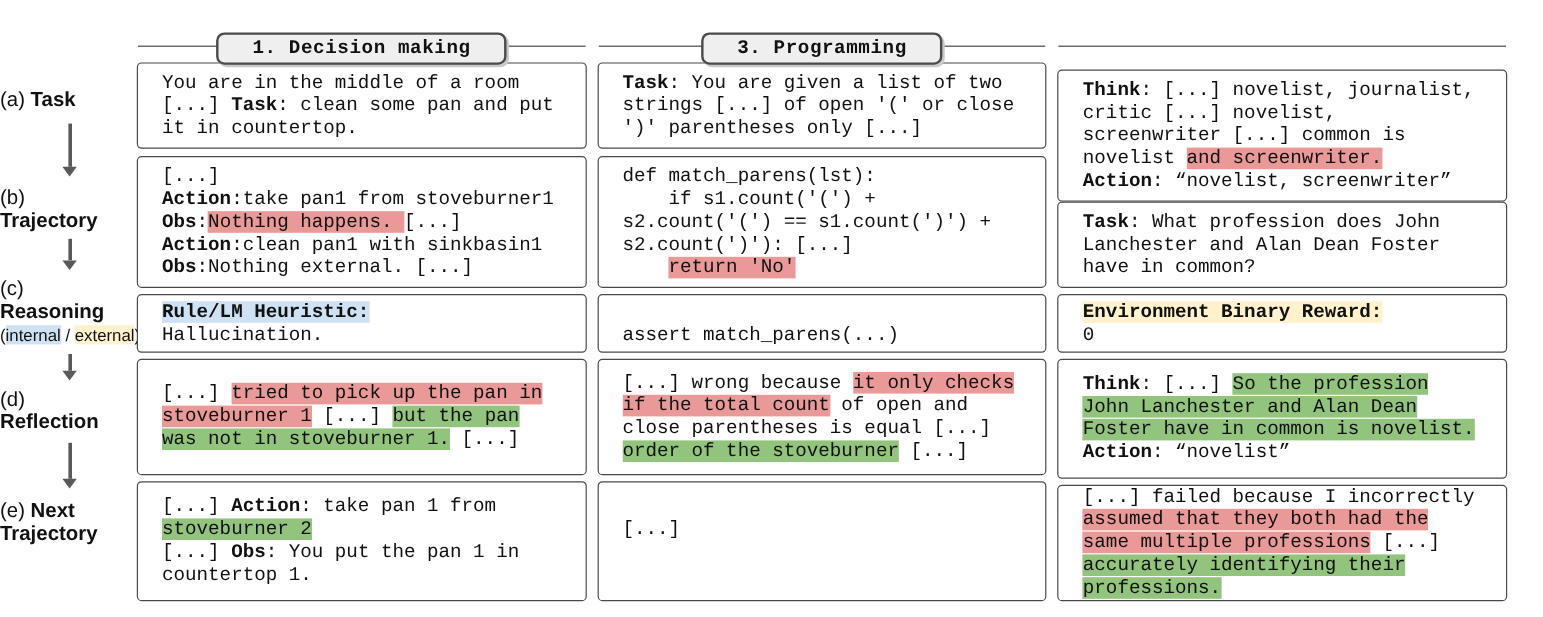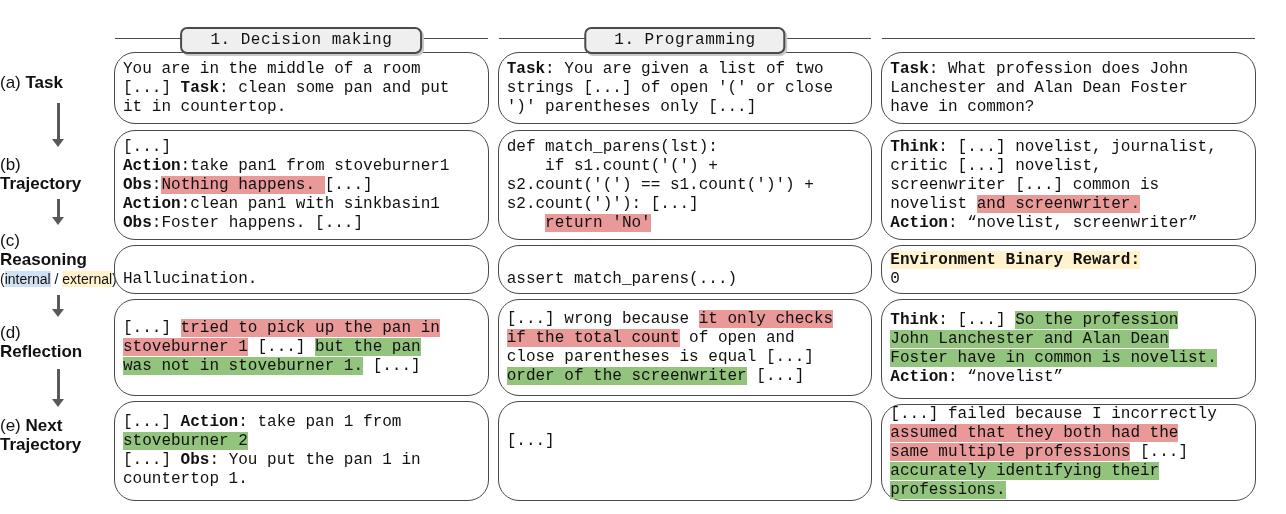--- a/index.html
+++ b/index.html
@@ -43,30 +43,30 @@
     position:absolute;top:12px;left:1px;right:1px;height:0;
     border-top:1.5px solid var(--border);
   }
   .tab{
     position:absolute;left:50%;bottom:-2px;transform:translateX(-50%);
     background:var(--tab-bg);
     border:2px solid var(--border);
     border-radius:7px;
     padding:0 28px;
     font-family:"Liberation Mono",monospace;
-    font-weight:normal;font-size:16px;line-height:23px;
+    font-weight:bold;font-size:16px;line-height:23px;
     letter-spacing:0.5px;white-space:nowrap;
     box-shadow:2px 2px 0 #c9c9c9;
     z-index:2;
   }
   .cell{
     background:#fff;
     border:1.5px solid var(--border);
-    border-radius:21px;
-    padding:2px 8px;
+    border-radius:4px;
+    padding:2px 20px;
     display:flex;align-items:center;
     box-sizing:border-box;
     position:relative;z-index:1;
   }
   .cell .txt{
     width:100%;
     font-family:"Liberation Mono",monospace;
     font-size:16px;line-height:19px;
     white-space:pre-wrap;
     color:#111;
@@ -130,43 +130,43 @@
       <div class="cell row-task">
           <div class="txt"><span>You are in the middle of a room
 [...] </span><span class="b">Task</span><span>: clean some pan and put
 it in countertop.</span></div>
         </div>
       <div class="cell row-traj">
           <div class="txt"><span>[...]
 </span><span class="b">Action</span><span>:take pan1 from stoveburner1
 </span><span class="b">Obs</span><span>:</span><span class="h-red">Nothing happens. </span><span>[...]
 </span><span class="b">Action</span><span>:clean pan1 with sinkbasin1
-</span><span class="b">Obs</span><span>:Foster happens. [...]</span></div>
+</span><span class="b">Obs</span><span>:Nothing external. [...]</span></div>
         </div>
       <div class="cell row-eval">
-          <div class="txt"><span>
+          <div class="txt"><span class="b h-blue">Rule/LM Heuristic:</span><span>
 Hallucination.</span></div>
         </div>
       <div class="cell row-refl">
           <div class="txt"><span>[...] </span><span class="h-red">tried to pick up the pan in
 stoveburner 1</span><span> [...] </span><span class="h-green">but the pan
 was not in stoveburner 1.</span><span> [...]</span></div>
         </div>
       <div class="cell row-next">
           <div class="txt"><span>[...] </span><span class="b">Action</span><span>: take pan 1 from
 </span><span class="h-green">stoveburner 2</span><span>
 [...] </span><span class="b">Obs</span><span>: You put the pan 1 in
 countertop 1.</span></div>
         </div>
     </div>
 
     <div class="col">
       <div class="tab-row">
         <div class="tab-line"></div>
-        <div class="tab">1. Programming</div>
+        <div class="tab">3. Programming</div>
       </div>
       <div class="cell row-task">
           <div class="txt"><span class="b">Task</span><span>: You are given a list of two
 strings [...] of open '(' or close
 ')' parentheses only [...]</span></div>
         </div>
       <div class="cell row-traj">
           <div class="txt"><span>def match_parens(lst):
     if s1.count('(') +
 s2.count('(') == s1.count(')') +
@@ -174,44 +174,44 @@
     </span><span class="h-red">return 'No'</span></div>
         </div>
       <div class="cell row-eval">
           <div class="txt"><span>
 assert match_parens(...)</span></div>
         </div>
       <div class="cell row-refl">
           <div class="txt"><span>[...] wrong because </span><span class="h-red">it only checks
 if the total count</span><span> of open and
 close parentheses is equal [...]
-</span><span class="h-green">order of the screenwriter</span><span> [...]</span></div>
+</span><span class="h-green">order of the stoveburner</span><span> [...]</span></div>
         </div>
       <div class="cell row-next">
           <div class="txt"><span>[...]
     </span></div>
         </div>
     </div>
 
     <div class="col">
       <div class="tab-row">
         <div class="tab-line"></div>
       </div>
-      <div class="cell row-task">
-          <div class="txt"><span class="b">Task</span><span>: What profession does John
-Lanchester and Alan Dean Foster
-have in common?</span></div>
-        </div>
       <div class="cell row-traj">
           <div class="txt"><span class="b">Think</span><span>: [...] novelist, journalist,
 critic [...] novelist,
 screenwriter [...] common is
 novelist </span><span class="h-red">and screenwriter.</span><span>
 </span><span class="b">Action</span><span>: “novelist, screenwriter”</span></div>
         </div>
+      <div class="cell row-task">
+          <div class="txt"><span class="b">Task</span><span>: What profession does John
+Lanchester and Alan Dean Foster
+have in common?</span></div>
+        </div>
       <div class="cell row-eval">
           <div class="txt"><span class="b h-yellow">Environment Binary Reward:</span><span>
 0</span></div>
         </div>
       <div class="cell row-next">
           <div class="txt"><span class="b">Think</span><span>: [...] </span><span class="h-green">So the profession
 John Lanchester and Alan Dean
 Foster have in common is novelist.</span><span>
 </span><span class="b">Action</span><span>: “novelist”</span></div>
         </div>

